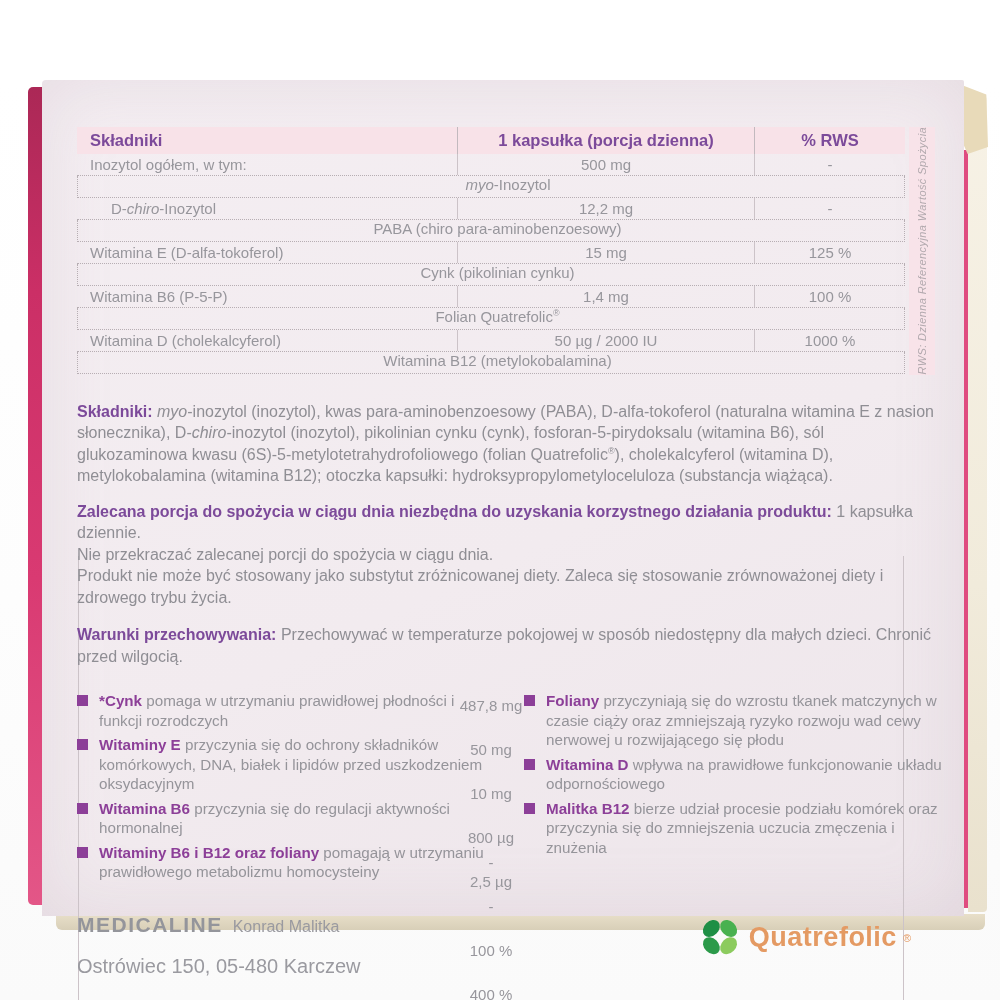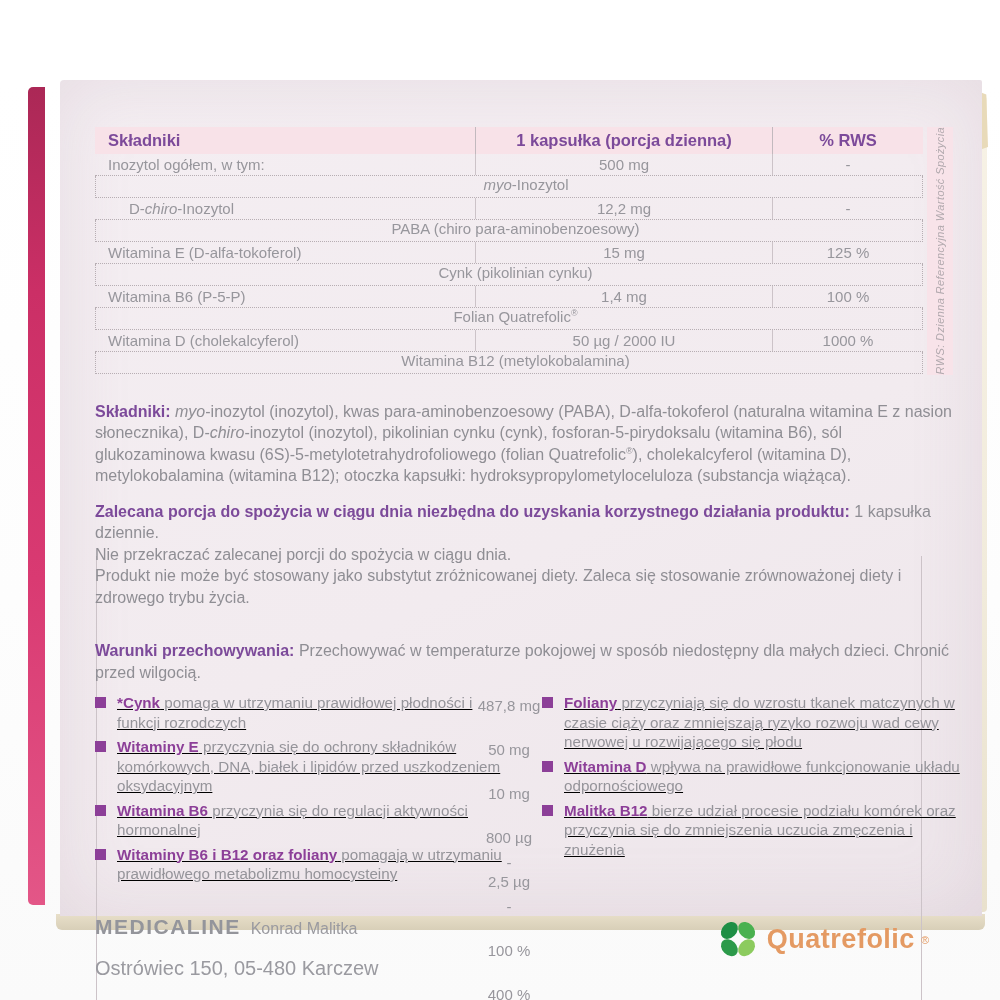--- a/index.html
+++ b/index.html
@@ -12,21 +12,21 @@
     border-radius:5px 0 0 5px;}
   .side-right{position:absolute;left:968px;top:96px;width:19px;height:816px;
     background:linear-gradient(180deg,#f7f2e6,#f1ebdb 60%,#e9e1cd);border-radius:0 4px 4px 0;}
   .edge-right-pink{position:absolute;left:963px;top:150px;width:5px;height:758px;background:#df4c80;}
   .flap{position:absolute;left:954px;top:84px;width:34px;height:70px;background:#e8dab9;
     clip-path:polygon(15% 0,95% 15%,100% 90%,40% 100%,0 55%);}
   .side-bottom{position:absolute;left:56px;top:914px;width:929px;height:16px;
     background:linear-gradient(#e8dfc9,#d8cfb8);border-radius:0 0 6px 6px;}
 
   
-  .face{position:absolute;left:60px;top:80px;width:922px;height:836px;box-sizing:border-box;
+  .face{position:absolute;left:42px;top:80px;width:922px;height:836px;box-sizing:border-box;
     background:linear-gradient(155deg,#f4eef2,#f2ebef 55%,#ede5ea);
     box-shadow:inset 0 0 70px rgba(170,145,160,.18);
     border-radius:4px 2px 0 0;padding:47px 0 0 35px;}
 
   
   .table-wrap{display:flex;align-items:stretch;}
   .n-table{width:828px;}
   .t-header{display:flex;height:27px;align-items:center;background:#f8e2e8;
     color:#7c4a9a;font-weight:bold;font-size:16.5px;}
   .t-row{display:flex;height:22px;align-items:center;font-size:15px;color:#97969c;
@@ -43,25 +43,25 @@
 
   
   .strip{width:26px;margin-left:4px;background:#f8e3e9;display:flex;align-items:center;justify-content:center;}
   .strip span{writing-mode:vertical-rl;transform:rotate(180deg);font-size:11px;font-style:italic;
     color:#b2a9ae;letter-spacing:.4px;white-space:nowrap;}
 
   
   .para{width:858px;font-size:16px;line-height:21.5px;color:#8f8e94;}
   .p1{margin-top:26px;}
   .p2{margin-top:14px;}
-  .p3{margin-top:32px;}
+  .p3{margin-top:16px;}
   .lead{font-weight:bold;color:#7c4a9a;}
 
   
-  .benefits{display:flex;gap:26px;margin-top:10px;width:868px;text-decoration:underline;}
+  .benefits{display:flex;gap:26px;margin-top:24px;width:868px;}
   .b-col{flex:1;}
   .b-item{display:flex;gap:11px;margin-bottom:5px;font-size:15.2px;line-height:19.5px;color:#95949a;}
   .b-sq{flex:0 0 11px;width:11px;height:11px;background:#8c3f98;margin-top:4px;}
   .b-lead{font-weight:bold;color:#8c3f98;}
 
   
   .footer{display:flex;justify-content:space-between;align-items:flex-start;margin-top:26px;width:862px;}
   .mfr-line1{display:flex;align-items:baseline;gap:10px;}
   .mfr-logo{font-size:21px;font-weight:bold;letter-spacing:1.5px;color:#94959b;}
   .mfr-name{font-size:16px;color:#9a9aa0;}

